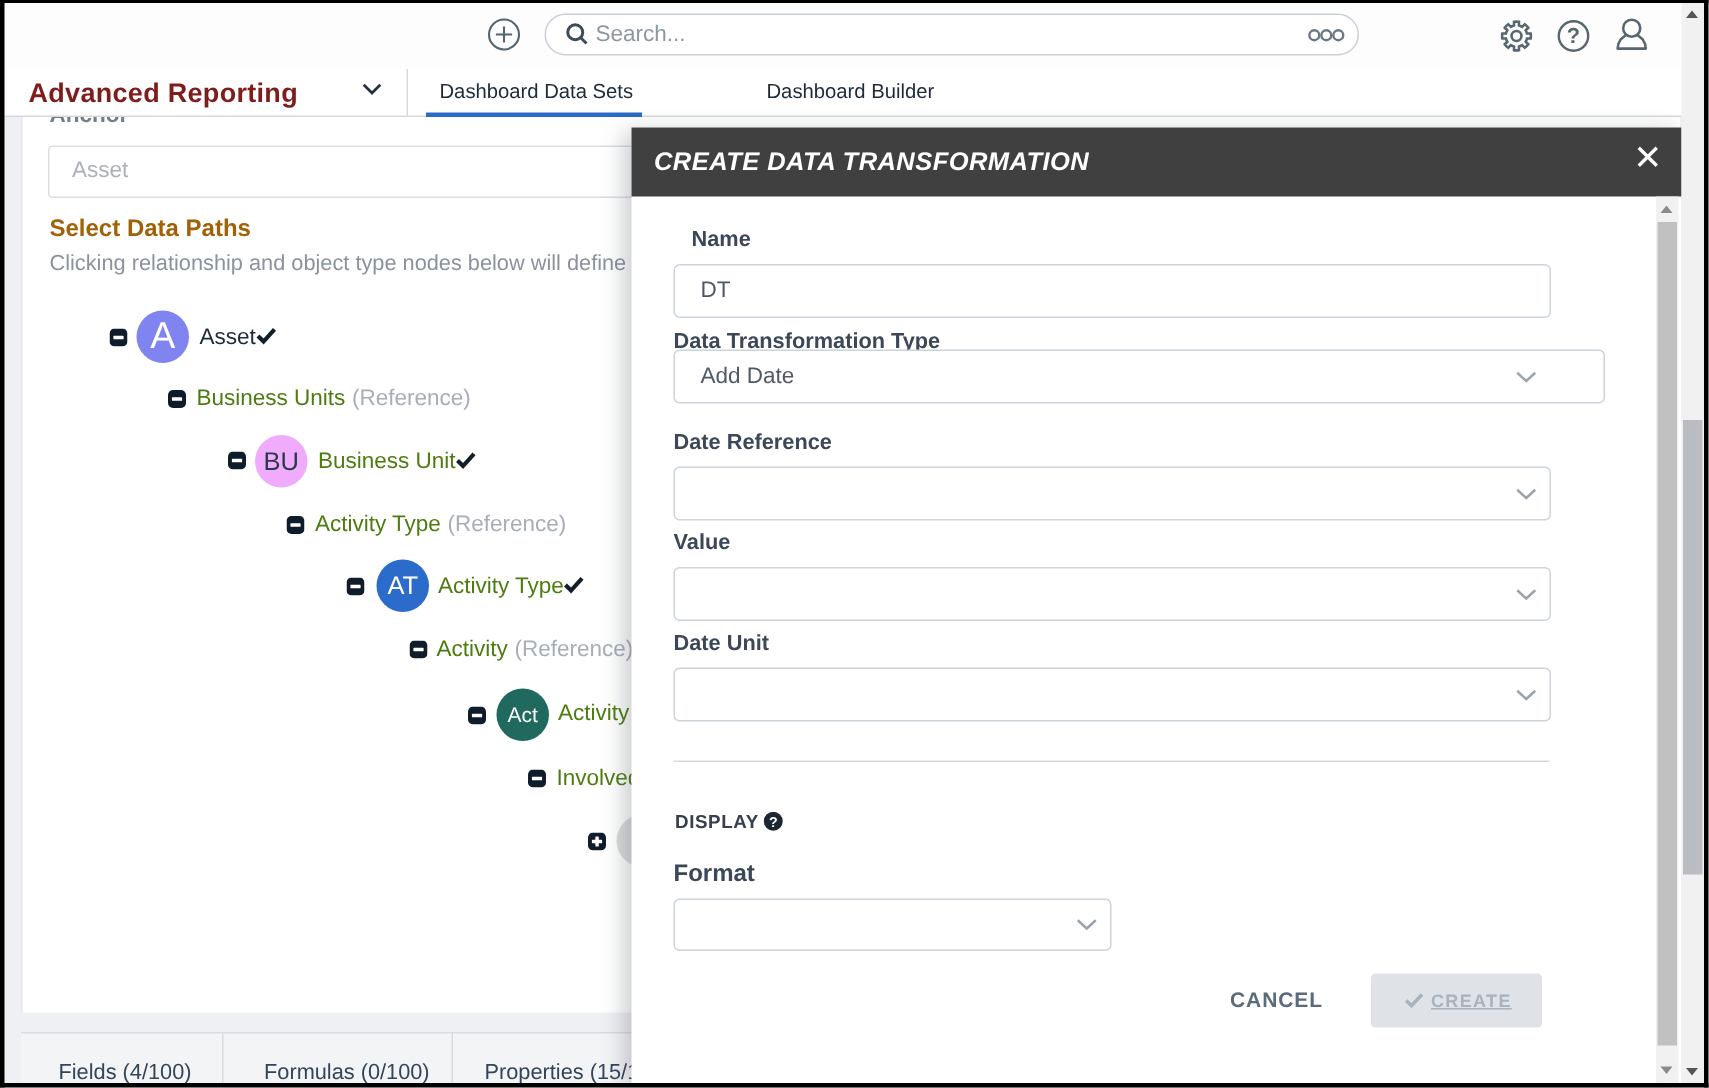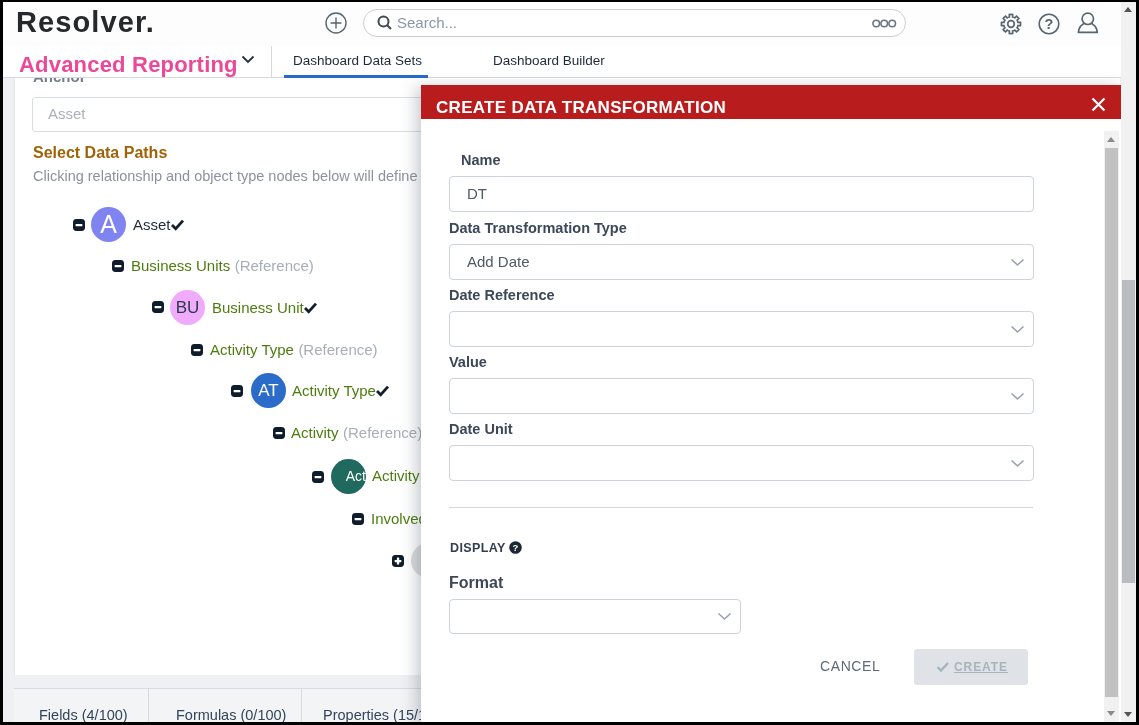--- a/index.html
+++ b/index.html
@@ -11,21 +11,21 @@
   .bl{left:0;top:0;width:3px;height:725px;background:#000;z-index:90;}
   .br{left:1136px;top:0;width:3px;height:725px;background:#000;z-index:90;}
   .bb{left:0;top:722px;width:1139px;height:3px;background:#000;z-index:90;}
   
   #topbar{left:3px;top:2px;width:1133px;height:44px;background:#fdfdfd;border-bottom:1px solid #e2e5e8;z-index:20;}
   #logo{left:16px;top:6px;font-size:29px;font-weight:bold;color:#26292c;letter-spacing:1.1px;z-index:22;}
   #searchpill{left:363px;top:9px;width:541px;height:26px;border:1px solid #c9d0d6;border-radius:14px;background:#fff;z-index:21;}
   #searchtxt{left:397px;top:14px;font-size:15px;color:#8b97a3;z-index:22;}
   
   #navrow{left:3px;top:46px;width:1133px;height:31px;background:#fff;border-bottom:1px solid #d5d9dd;z-index:20;}
-  #navtitle{left:19px;top:52px;font-size:22px;font-weight:bold;color:#ec4899;letter-spacing:0.2px;z-index:22;}
+  #navtitle{left:19px;top:52px;font-size:18px;font-weight:bold;color:#7f1d1d;letter-spacing:0.2px;z-index:22;}
   #navdiv{left:271px;top:46px;width:1px;height:31px;background:#d5d9dd;z-index:21;}
   .tab{top:53px;font-size:13.5px;font-weight:normal;color:#1c2a39;z-index:21;}
   #underline{left:284px;top:74.5px;width:144px;height:3px;background:#2a6ac6;z-index:21;}
   
   #mainbg{left:3px;top:77px;width:1133px;height:645px;background:#eef0f3;z-index:1;}
   #card{left:14px;top:77px;width:1105px;height:598px;background:#fff;border-left:1px solid #e4e6e9;z-index:2;}
   #anchorlbl{left:33px;top:68px;font-size:15px;font-weight:bold;color:#747e88;z-index:3;}
   #assetinput{left:32px;top:97px;width:1056px;height:33px;border:1px solid #d9dee3;border-radius:3px;background:#fff;z-index:3;}
   #assetph{left:15px;top:7px;font-size:15px;color:#a9b1ba;}
   #sdp{left:33px;top:144px;font-size:16px;font-weight:bold;color:#a16207;z-index:3;}
@@ -34,31 +34,31 @@
   .trow{z-index:3;white-space:nowrap;}
   .tlabel{font-size:15px;color:#4d7c0f;}
   .tref{font-size:15px;color:#a6aeb8;}
   .circ{position:absolute;width:35px;height:35px;border-radius:50%;text-align:center;z-index:3;}
   
   #btabs{left:14px;top:688px;width:1105px;height:34px;background:#f3f4f6;border-top:1px solid #d9dbde;z-index:4;}
   .btab{top:707px;font-size:14.5px;color:#33455a;z-index:5;}
   .btsep{top:689px;width:1px;height:33px;background:#d9dbde;z-index:5;}
   
   #modal{left:421px;top:85px;width:700px;height:637px;background:#fff;box-shadow:-5px 2px 14px rgba(60,70,80,0.28);z-index:30;}
-  #mheader{left:0;top:0;width:700px;height:34px;background:#b91c1c;}
+  #mheader{left:0;top:0;width:700px;height:46px;background:#404040;font-style:italic;}
   #mtitle{left:15px;top:13px;font-size:17px;font-weight:bold;color:#fff;letter-spacing:0.3px;}
   .mlabel{left:28px;font-size:14.5px;font-weight:bold;color:#3c4858;}
   .minput{left:28px;width:583px;height:34px;border:1px solid #ccd3da;border-radius:4px;background:#fff;}
   .mtext{left:17px;top:8px;font-size:15px;color:#4e5a66;}
   .chev{position:absolute;}
   #mdivider{left:28px;top:422px;width:584px;height:1px;background:#d3d8dd;}
   #displaylbl{left:29px;top:456px;font-size:12.5px;font-weight:bold;color:#34404d;letter-spacing:0.4px;}
   #formatlbl{left:28px;top:489px;font-size:16px;font-weight:bold;color:#3c4858;}
   #fmtselect{left:28px;top:514px;width:290px;height:33px;border:1px solid #ccd3da;border-radius:4px;background:#fff;}
-  #cancelbtn{left:399px;top:573px;font-size:14px;font-weight:normal;color:#5c6b7a;letter-spacing:0.6px;}
+  #cancelbtn{left:399px;top:573px;font-size:14px;font-weight:bold;color:#5c6b7a;letter-spacing:0.6px;}
   #createbtn{left:493px;top:564px;width:114px;height:36px;background:#dfe3e7;border-radius:3px;}
   #createtxt{left:40px;top:11px;font-size:12px;font-weight:bold;color:#a9b3bd;letter-spacing:0.9px;text-decoration:underline;}
   
   #innersb{left:1104px;top:131px;width:15px;height:591px;background:#f1f1f1;z-index:40;}
   #innerthumb{left:1px;top:17px;width:13px;height:549px;background:#c1c1c1;}
   #outersb{left:1121px;top:2px;width:15px;height:720px;background:#f1f1f1;z-index:40;}
   #outerthumb{left:1px;top:278px;width:13px;height:303px;background:#b9bdc1;}
   .arrowup{width:0;height:0;border-left:4px solid transparent;border-right:4px solid transparent;border-bottom:5px solid #555;position:absolute;}
   .arrowdn{width:0;height:0;border-left:4px solid transparent;border-right:4px solid transparent;border-top:5px solid #555;position:absolute;}
 </style>
@@ -121,21 +121,21 @@
   <svg class="abs" style="left:273px;top:427px;z-index:3;" width="12" height="12">
       <rect width="12" height="12" rx="3.4" fill="#0e1c2b"></rect>
       <rect x="2.6" y="4.9" width="6.8" height="2.3" rx="0.4" fill="#fff"></rect>
     </svg>
   <div class="abs trow" style="left:291px;top:424px;"><span class="tlabel">Activity</span> <span class="tref">(Reference)</span></div>
 
   <svg class="abs" style="left:312px;top:471px;z-index:3;" width="12" height="12">
       <rect width="12" height="12" rx="3.4" fill="#0e1c2b"></rect>
       <rect x="2.6" y="4.9" width="6.8" height="2.3" rx="0.4" fill="#fff"></rect>
     </svg>
-  <div class="circ" style="left:331px;top:459px;background:#20695f;text-align:right;"><span style="color:#fff;font-size:14px;line-height:35px;">Act</span></div>
+  <div class="circ" style="left:331px;top:459px;background:#20695f;"><span style="color:#fff;font-size:14px;line-height:35px;">Act</span></div>
   <div class="abs trow" style="left:372px;top:467px;"><span class="tlabel">Activity</span></div>
 
   <svg class="abs" style="left:352px;top:513px;z-index:3;" width="12" height="12">
       <rect width="12" height="12" rx="3.4" fill="#0e1c2b"></rect>
       <rect x="2.6" y="4.9" width="6.8" height="2.3" rx="0.4" fill="#fff"></rect>
     </svg>
   <div class="abs trow" style="left:371px;top:510px;"><span class="tlabel">Involved Location</span></div>
 
   <svg class="abs" style="left:392px;top:555px;z-index:3;" width="12" height="12">
       <rect width="12" height="12" rx="3.4" fill="#0e1c2b"></rect>
@@ -145,21 +145,20 @@
   <div class="circ" style="left:411px;top:543px;background:#dcdcdd;"></div>
 
   <div class="abs" id="btabs"></div>
   <div class="abs btab" style="left:39px;">Fields (4/100)</div>
   <div class="abs btab" style="left:176px;">Formulas (0/100)</div>
   <div class="abs btab" style="left:323px;">Properties (15/15)</div>
   <div class="abs btsep" style="left:148px;"></div>
   <div class="abs btsep" style="left:301px;"></div>
 
   <div class="abs" id="topbar"></div>
-  <div class="abs" id="logo">Resolver.</div>
   <svg class="abs" style="left:325px;top:12px;z-index:22;" width="22" height="22">
       <circle cx="11" cy="11" r="10" fill="none" stroke="#54656f" stroke-width="1.4"></circle>
       <path d="M11 5.6 V16.4 M5.6 11 H16.4" stroke="#54656f" stroke-width="1.4"></path>
     </svg>
   <div class="abs" id="searchpill"></div>
   <svg class="abs" style="left:377px;top:15px;z-index:22;" width="16" height="16">
       <circle cx="6.5" cy="6.5" r="5" fill="none" stroke="#3c4b57" stroke-width="2"></circle>
       <path d="M10.2 10.2 L14 14" stroke="#3c4b57" stroke-width="2"></path>
     </svg>
   <div class="abs" id="searchtxt">Search...</div>
@@ -181,36 +180,36 @@
       <path d="M7.9 12.4 L4.4 15.3 L2.9 18.3 L2.4 21.4 L21.2 21.4 L20.7 18.3 L19.2 15.3 L15.7 12.4" fill="none" stroke="#57666f" stroke-width="1.7" stroke-linejoin="round"></path>
     </svg>
 
   <div class="abs" id="navrow"></div>
   <div class="abs" id="navtitle">Advanced Reporting</div>
   <svg class="abs" style="left:241px;top:55px;z-index:22;" width="14" height="9">
       <path d="M1.5 1.5 L7 7 L12.5 1.5" fill="none" stroke="#24303e" stroke-width="1.8"></path>
     </svg>
   <div class="abs" id="navdiv"></div>
   <div class="abs tab" style="left:293px;">Dashboard Data Sets</div>
-  <div class="abs tab" style="left:445px;padding-left:48px;">Dashboard Builder</div>
+  <div class="abs tab" style="left:463px;padding-left:48px;">Dashboard Builder</div>
   <div class="abs" id="underline"></div>
 
   <div class="abs" id="modal">
     <div class="abs" id="mheader">
         <div class="abs" id="mtitle">CREATE DATA TRANSFORMATION</div>
       <svg class="abs" style="left:670px;top:12px;" width="15" height="15">
           <path d="M1.5 1.5 L13.5 13.5 M13.5 1.5 L1.5 13.5" stroke="#fff" stroke-width="2.2"></path>
         </svg>
     </div>
     <div class="abs mlabel" style="top:67px;margin-left:12px;">Name</div>
     <div class="abs minput" style="top:91px;">
         <div class="abs mtext">DT</div>
       </div>
     <div class="abs mlabel" style="top:135px;">Data Transformation Type</div>
-    <div class="abs minput" style="top:159px;">
+    <div class="abs minput" style="top:148px;padding-left:36px;">
         <div class="abs mtext">Add Date</div>
       <svg class="chev" style="left:560px;top:13px;" width="15" height="9">
           <path d="M1.5 1.5 L7.5 7 L13.5 1.5" fill="none" stroke="#9aa3ad" stroke-width="1.6"></path>
         </svg>
       </div>
     <div class="abs mlabel" style="top:202px;">Date Reference</div>
     <div class="abs minput" style="top:226px;">
       <svg class="chev" style="left:560px;top:13px;" width="15" height="9">
           <path d="M1.5 1.5 L7.5 7 L13.5 1.5" fill="none" stroke="#9aa3ad" stroke-width="1.6"></path>
         </svg>

